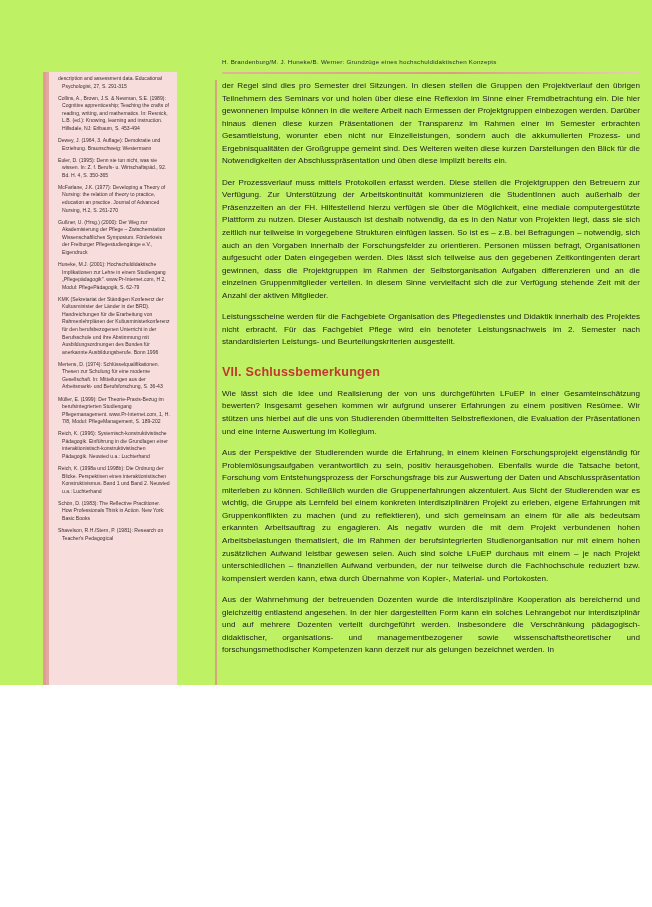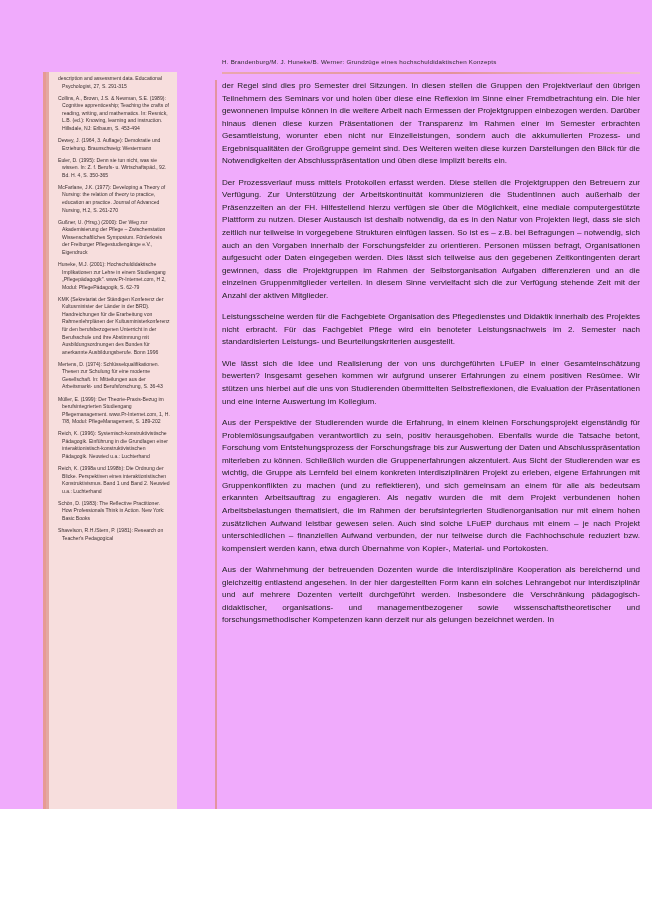--- a/index.html
+++ b/index.html
@@ -3,22 +3,22 @@
 <meta charset="utf-8">
 <style>
   html, body {
     margin: 0;
     padding: 0;
     background: #ffffff;
   }
   .page {
     position: relative;
     width: 652px;
-    height: 809px;
-    background: #f0abfc;
+    height: 685px;
+    background: #bef264;
     font-family: "Liberation Sans", sans-serif;
     overflow: hidden;
   }
 
   
   .running-head {
     position: absolute;
     left: 222px;
     top: 58px;
     width: 418px;
@@ -182,20 +182,21 @@
         <p class="ref">Shavelson, R.H./Stern, P. (1981): Research on Teacher's Pedagogical</p>
       </div>
   </div>
 
   <div class="col-rule"></div>
 
   <div class="main" id="main-col">
       <p>der Regel sind dies pro Semester drei Sitzungen. In diesen stellen die Gruppen den Projektverlauf den übrigen Teilnehmern des Seminars vor und holen über diese eine Reflexion im Sinne einer Fremdbetrachtung ein. Die hier gewonnenen Impulse können in die weitere Arbeit nach Ermessen der Projektgruppen einbezogen werden. Darüber hinaus dienen diese kurzen Präsentationen der Transparenz im Rahmen einer im Semester erbrachten Gesamtleistung, worunter eben nicht nur Einzelleistungen, sondern auch die akkumulierten Prozess- und Ergebnisqualitäten der Großgruppe gemeint sind. Des Weiteren weiten diese kurzen Darstellungen den Blick für die Notwendigkeiten der Abschlusspräsentation und üben diese implizit bereits ein.</p>
       <p>Der Prozessverlauf muss mittels Protokollen erfasst werden. Diese stellen die Projektgruppen den Betreuern zur Verfügung. Zur Unterstützung der Arbeitskontinuität kommunizieren die StudentInnen auch außerhalb der Präsenzzeiten an der FH. Hilfestellend hierzu verfügen sie über die Möglichkeit, eine mediale computergestützte Plattform zu nutzen. Dieser Austausch ist deshalb notwendig, da es in den Natur von Projekten liegt, dass sie sich zeitlich nur teilweise in vorgegebene Strukturen einfügen lassen. So ist es – z.B. bei Befragungen – notwendig, sich auch an den Vorgaben innerhalb der Forschungsfelder zu orientieren. Personen müssen befragt, Organisationen aufgesucht oder Daten eingegeben werden. Dies lässt sich teilweise aus den gegebenen Zeitkontingenten derart gewinnen, dass die Projektgruppen im Rahmen der Selbstorganisation Aufgaben differenzieren und an die einzelnen Gruppenmitglieder verteilen. In diesem Sinne vervielfacht sich die zur Verfügung stehende Zeit mit der Anzahl der aktiven Mitglieder.</p>
       <p>Leistungsscheine werden für die Fachgebiete Organisation des Pflegedienstes und Didaktik innerhalb des Projektes nicht erbracht. Für das Fachgebiet Pflege wird ein benoteter Leistungsnachweis im 2. Semester nach standardisierten Leistungs- und Beurteilungskriterien ausgestellt.</p>
+      <p class="sec-head">VII. Schlussbemerkungen</p>
       <p>Wie lässt sich die Idee und Realisierung der von uns durchgeführten LFuEP in einer Gesamteinschätzung bewerten? Insgesamt gesehen kommen wir aufgrund unserer Erfahrungen zu einem positiven Resümee. Wir stützen uns hierbei auf die uns von Studierenden übermittelten Selbstreflexionen, die Evaluation der Präsentationen und eine interne Auswertung im Kollegium.</p>
       <p>Aus der Perspektive der Studierenden wurde die Erfahrung, in einem kleinen Forschungsprojekt eigenständig für Problemlösungsaufgaben verantwortlich zu sein, positiv herausgehoben. Ebenfalls wurde die Tatsache betont, Forschung vom Entstehungsprozess der Forschungsfrage bis zur Auswertung der Daten und Abschlusspräsentation miterleben zu können. Schließlich wurden die Gruppenerfahrungen akzentuiert. Aus Sicht der Studierenden war es wichtig, die Gruppe als Lernfeld bei einem konkreten interdisziplinären Projekt zu erleben, eigene Erfahrungen mit Gruppenkonflikten zu machen (und zu reflektieren), und sich gemeinsam an einem für alle als bedeutsam erkannten Arbeitsauftrag zu engagieren. Als negativ wurden die mit dem Projekt verbundenen hohen Arbeitsbelastungen thematisiert, die im Rahmen der berufsintegrierten Studienorganisation nur mit einem hohen zusätzlichen Aufwand leistbar gewesen seien. Auch sind solche LFuEP durchaus mit einem – je nach Projekt unterschiedlichen – finanziellen Aufwand verbunden, der nur teilweise durch die Fachhochschule reduziert bzw. kompensiert werden kann, etwa durch Übernahme von Kopier-, Material- und Portokosten.</p>
       <p>Aus der Wahrnehmung der betreuenden Dozenten wurde die interdisziplinäre Kooperation als bereichernd und gleichzeitig entlastend angesehen. In der hier dargestellten Form kann ein solches Lehrangebot nur interdisziplinär und auf mehrere Dozenten verteilt durchgeführt werden. Insbesondere die Verschränkung pädagogisch-didaktischer, organisations- und managementbezogener sowie wissenschaftstheoretischer und forschungsmethodischer Kompetenzen kann derzeit nur als gelungen bezeichnet werden. In</p>
     </div>
 
   <div class="footer-rule"></div>
   <div class="pageno">147</div>
   <div class="issue">PflegePädagogik 4 /04</div>
 
 </div>

